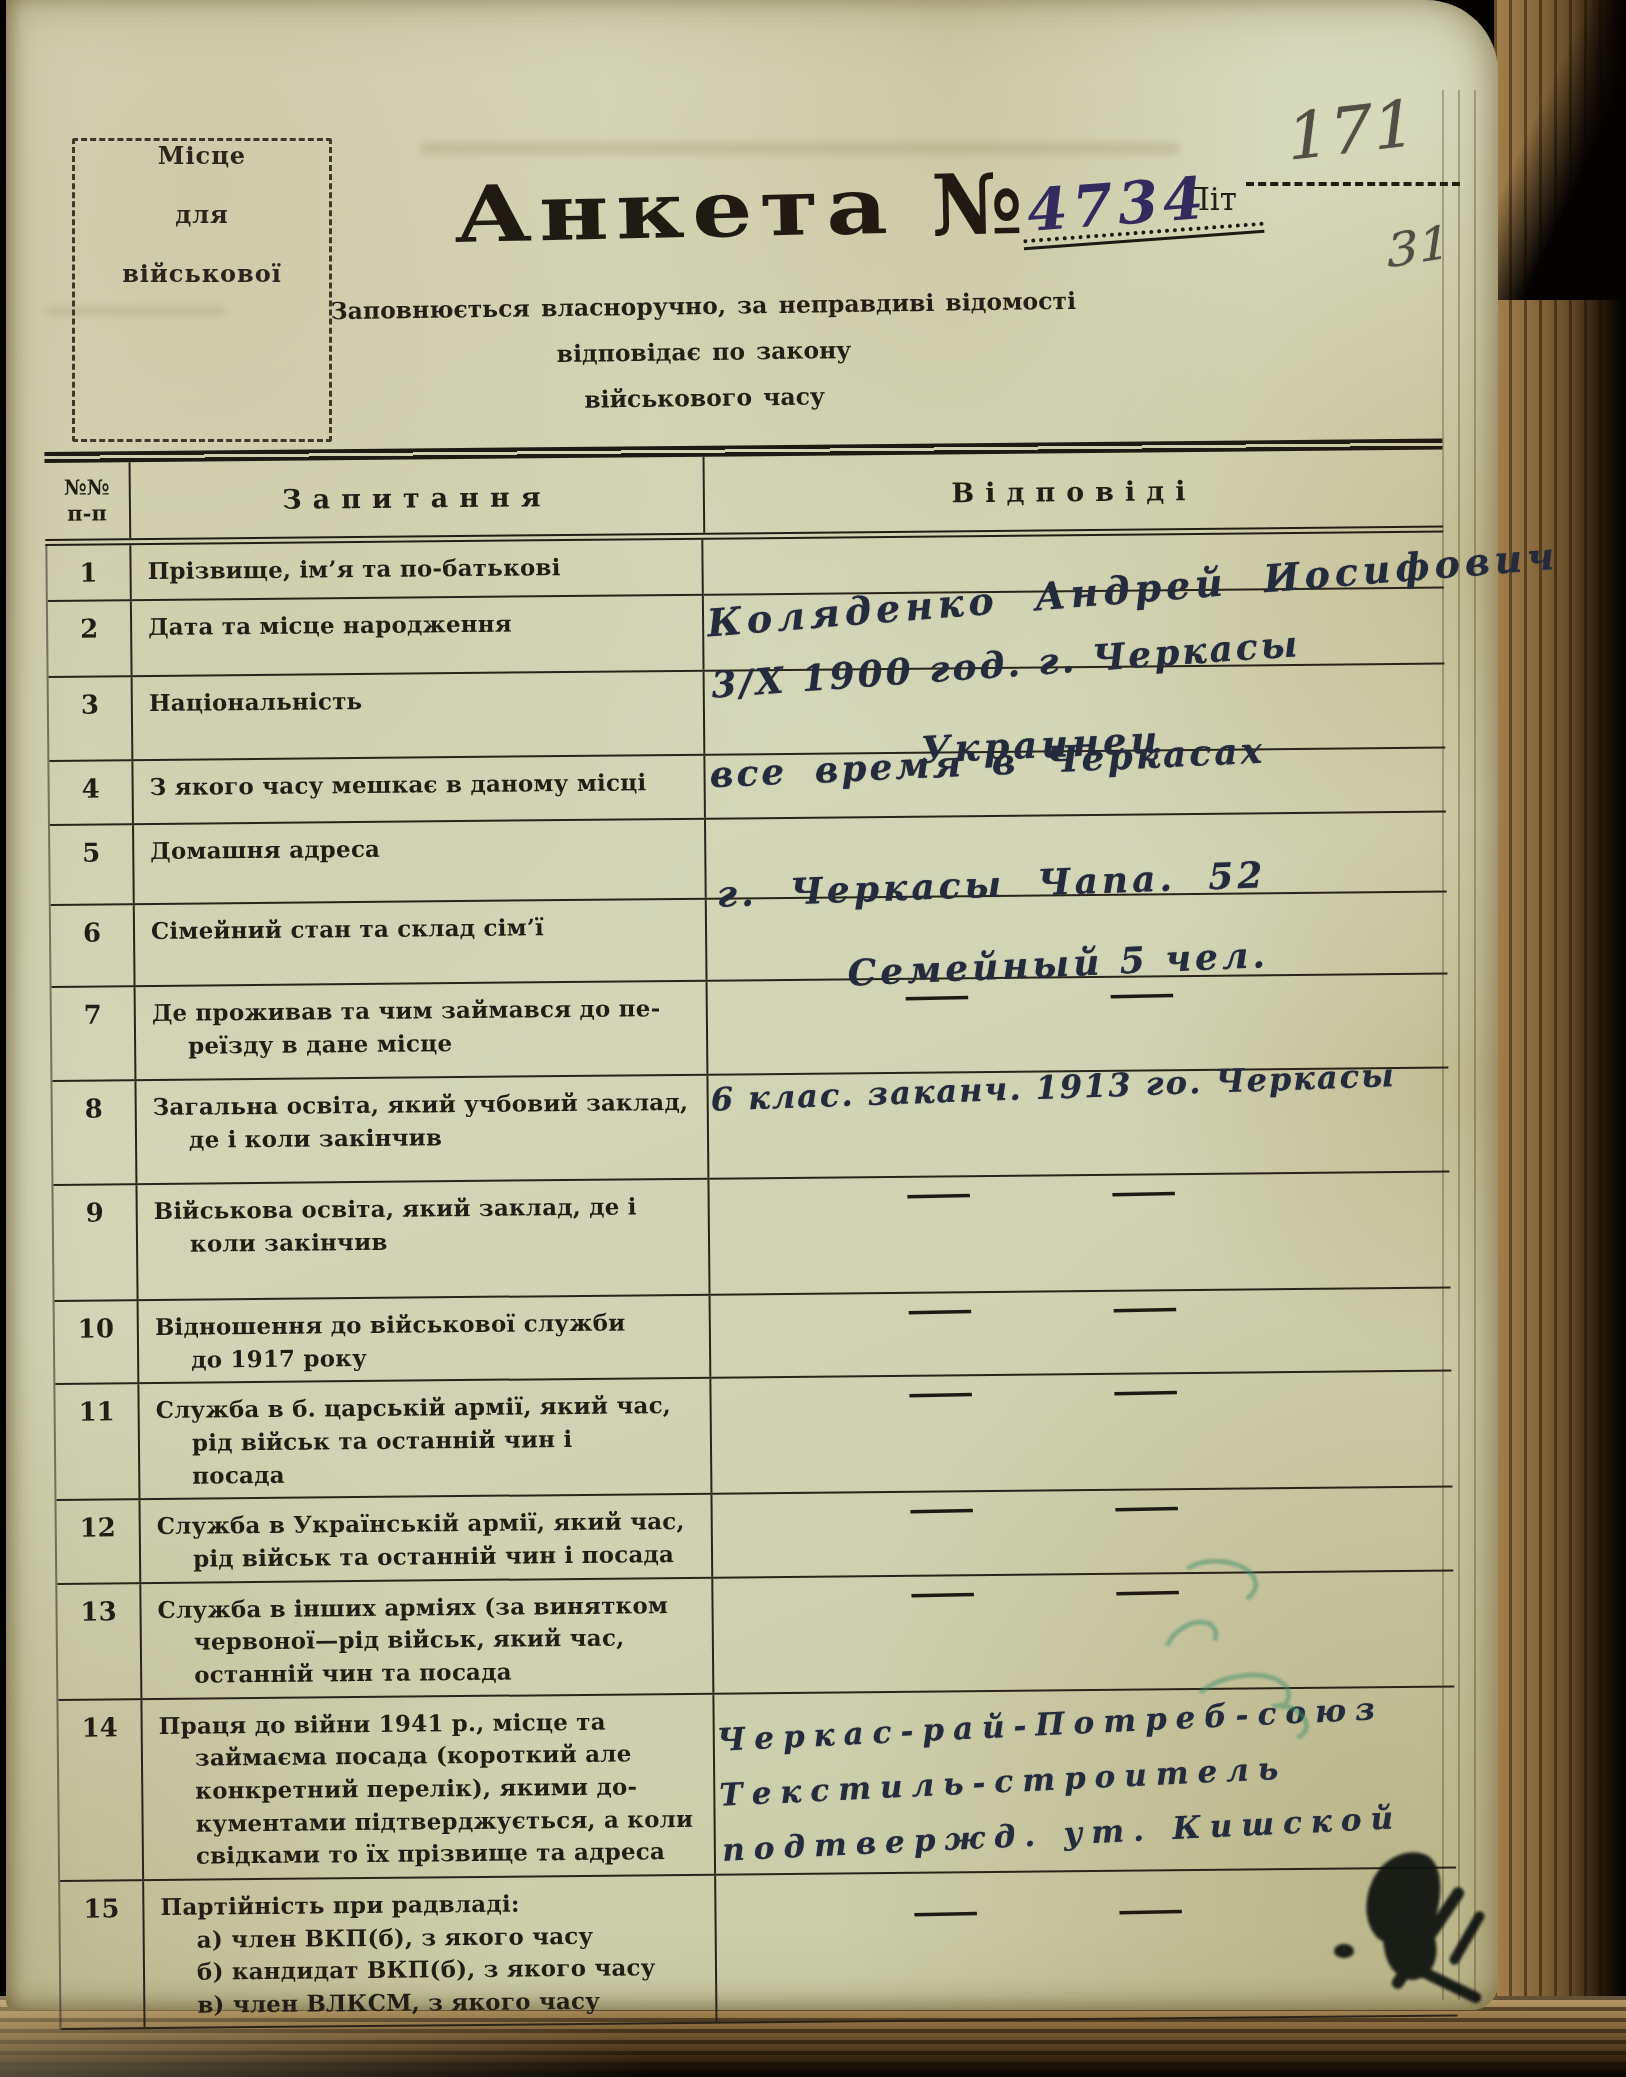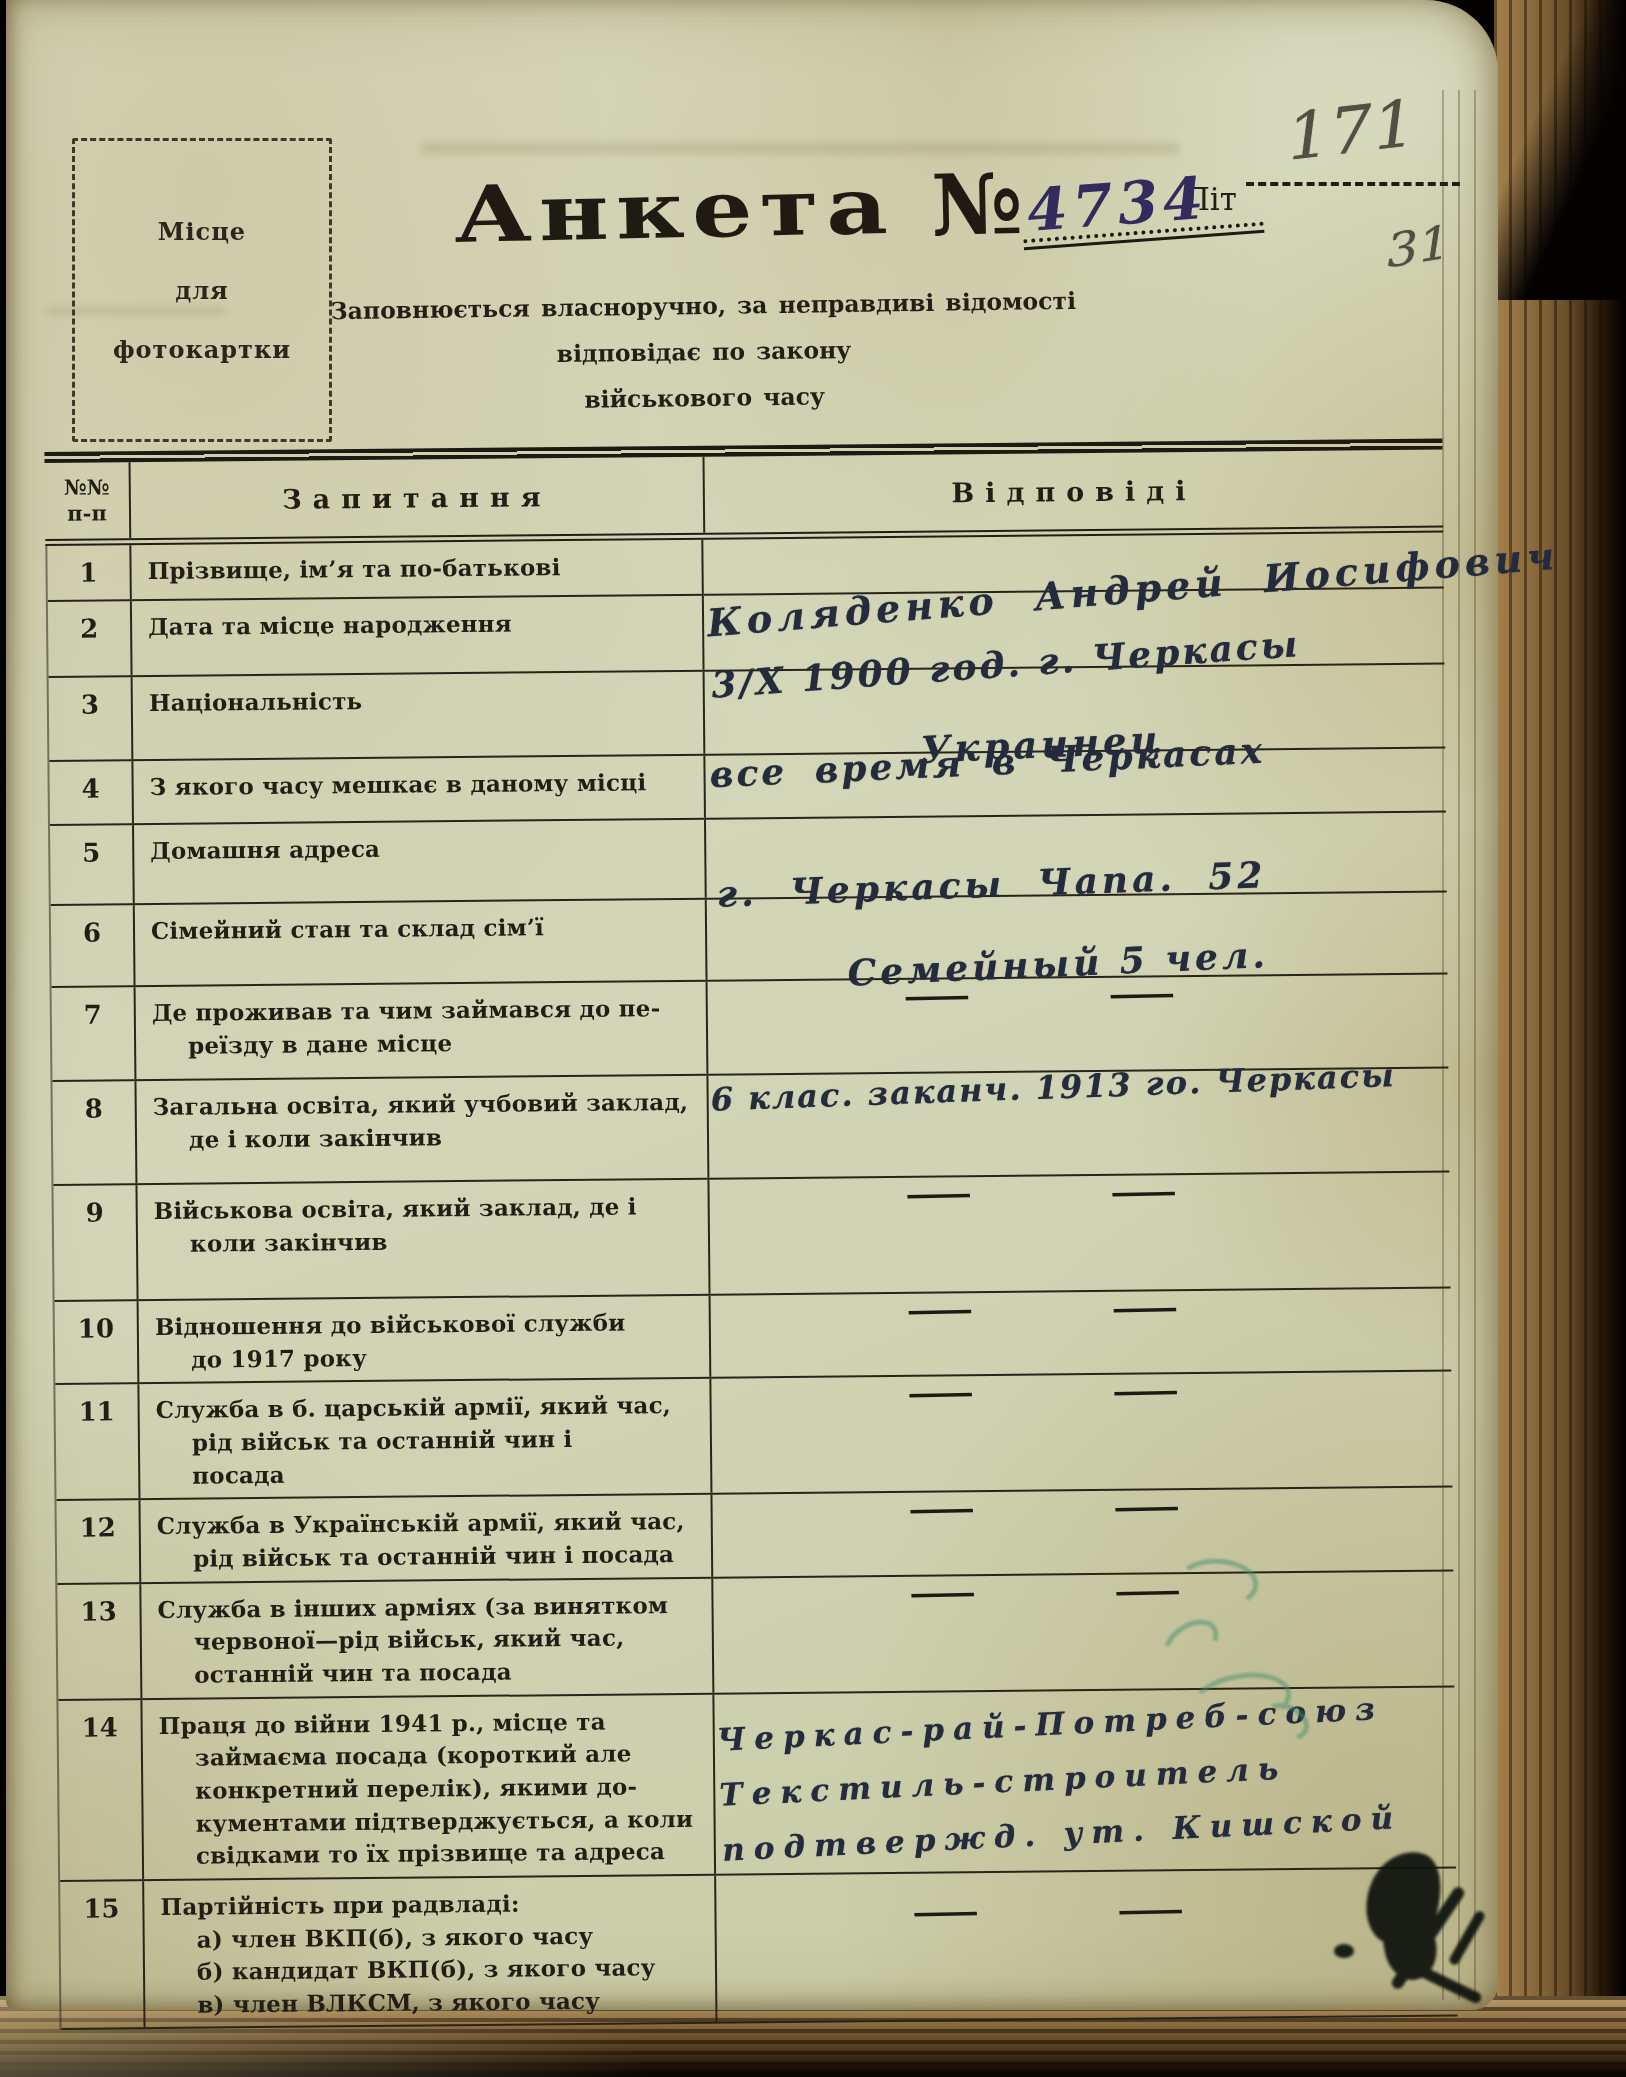--- a/index.html
+++ b/index.html
@@ -39,21 +39,21 @@
     filter:blur(.4px);}
 
   .smear{position:absolute;left:414px;top:142px;width:760px;height:13px;background:rgba(122,106,60,.17);
          filter:blur(3px);border-radius:7px;}
   .smear2{position:absolute;left:40px;top:306px;width:180px;height:10px;background:rgba(122,106,60,.14);
          filter:blur(3px);border-radius:6px;}
 
   
   .photo-box{position:absolute;left:66px;top:138px;width:254px;height:298px;
     border:3px dashed #3d392c;border-radius:3px;
-    display:flex;flex-direction:column;align-items:center;justify-content:center;row-gap:30px;
+    display:flex;flex-direction:column;align-items:center;row-gap:30px;
     color:#2a261d;font-size:24px;font-weight:700;letter-spacing:1px;}
 
   
   .pencil{color:#534e44;text-shadow:0 0 1px rgba(70,64,52,.6);}
   .folio-label{position:absolute;left:1178px;top:181px;font-size:31px;font-weight:400;color:#221e15;}
   .folio-line{position:absolute;left:1240px;top:182px;width:214px;border-bottom:4px dashed #211d15;}
   .folio-num{position:absolute;left:1282px;top:92px;font-size:66px;transform:skewX(-14deg) rotate(-7deg);}
   .folio-num2{position:absolute;left:1382px;top:218px;font-size:48px;transform:skewX(-18deg) rotate(-10deg);}
 
   
@@ -162,21 +162,21 @@
   <div class="edge-bottom"></div>
 
   <div class="page">
 
     <div class="smear"></div>
     <div class="smear2"></div>
 
     <div class="photo-box">
       <span>Місце</span>
       <span>для</span>
-      <span>фотокартки</span>
+      <span>військової</span>
     </div>
 
     <div class="folio-label">Літ</div>
     <div class="folio-line"></div>
     <div class="folio-num pencil">171</div>
     <div class="folio-num2 pencil">31</div>
 
     <div class="title-row">
       <span class="t-word">Анкета</span>
       <span class="t-no">№</span>

